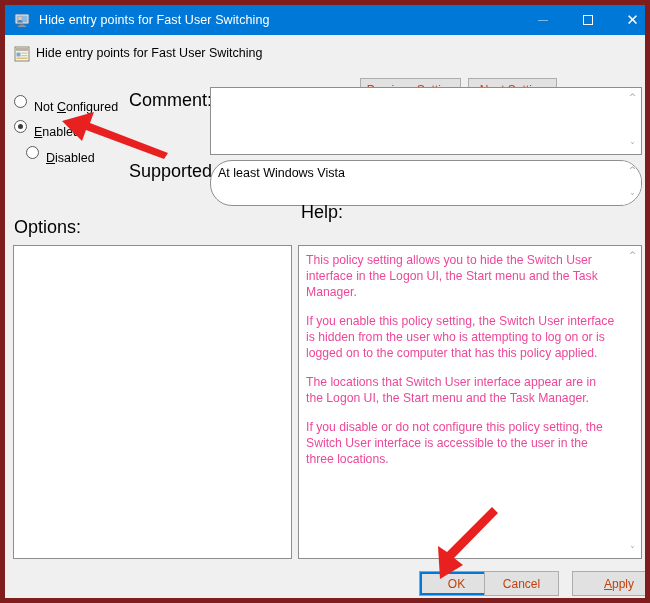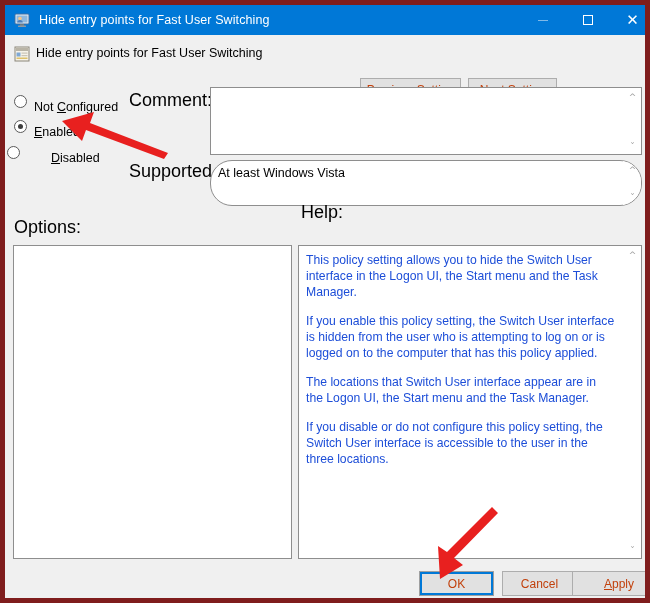--- a/index.html
+++ b/index.html
@@ -116,21 +116,21 @@
   
   .radio-group { position: absolute; left: 0; top: 80px; }
   .radio-row {
     position: absolute;
     display: flex;
     align-items: center;
     height: 18px;
   }
   .radio-row.r0 { left: 9px; top: 7px; }
   .radio-row.r1 { left: 9px; top: 32px; }
-  .radio-row.r2 { left: 2px; top: 58px; gap: 24px; }
+  .radio-row.r2 { left: 21px; top: 58px; }
   .radio-mark {
     width: 13px; height: 13px;
     border: 1px solid #5a5a5a;
     border-radius: 50%;
     box-sizing: border-box;
     background: #ffffff;
     position: relative;
     flex: none;
   }
   .radio-mark.checked::after {
@@ -203,38 +203,38 @@
     font-family: "DejaVu Sans", sans-serif;
   }
 
   
   .help-body {
     position: absolute;
     left: 7px; top: 6px;
     width: 310px;
     font-size: 12.2px;
     line-height: 16px;
-    color: #1d4ed8;
+    color: #ec4899;
   }
   .help-body p { margin: 0 0 13px 0; }
   .help-body p:last-child { margin-bottom: 0; }
 
   
   .btn-ok {
     position: absolute;
     left: 414px; top: 566px;
     width: 75px; height: 25px;
     background: #e1e1e1;
     border: 1px solid #a0a0a0;
     outline: 2px solid #0078d7;
     outline-offset: -3px;
   }
   .btn-cancel {
     position: absolute;
-    left: 497px; top: 566px;
+    left: 479px; top: 566px;
     width: 75px; height: 25px;
   }
   .btn-apply {
     position: absolute;
     left: 567px; top: 566px;
     width: 94px; height: 25px;
   }
 
   
   .arrow-svg {

